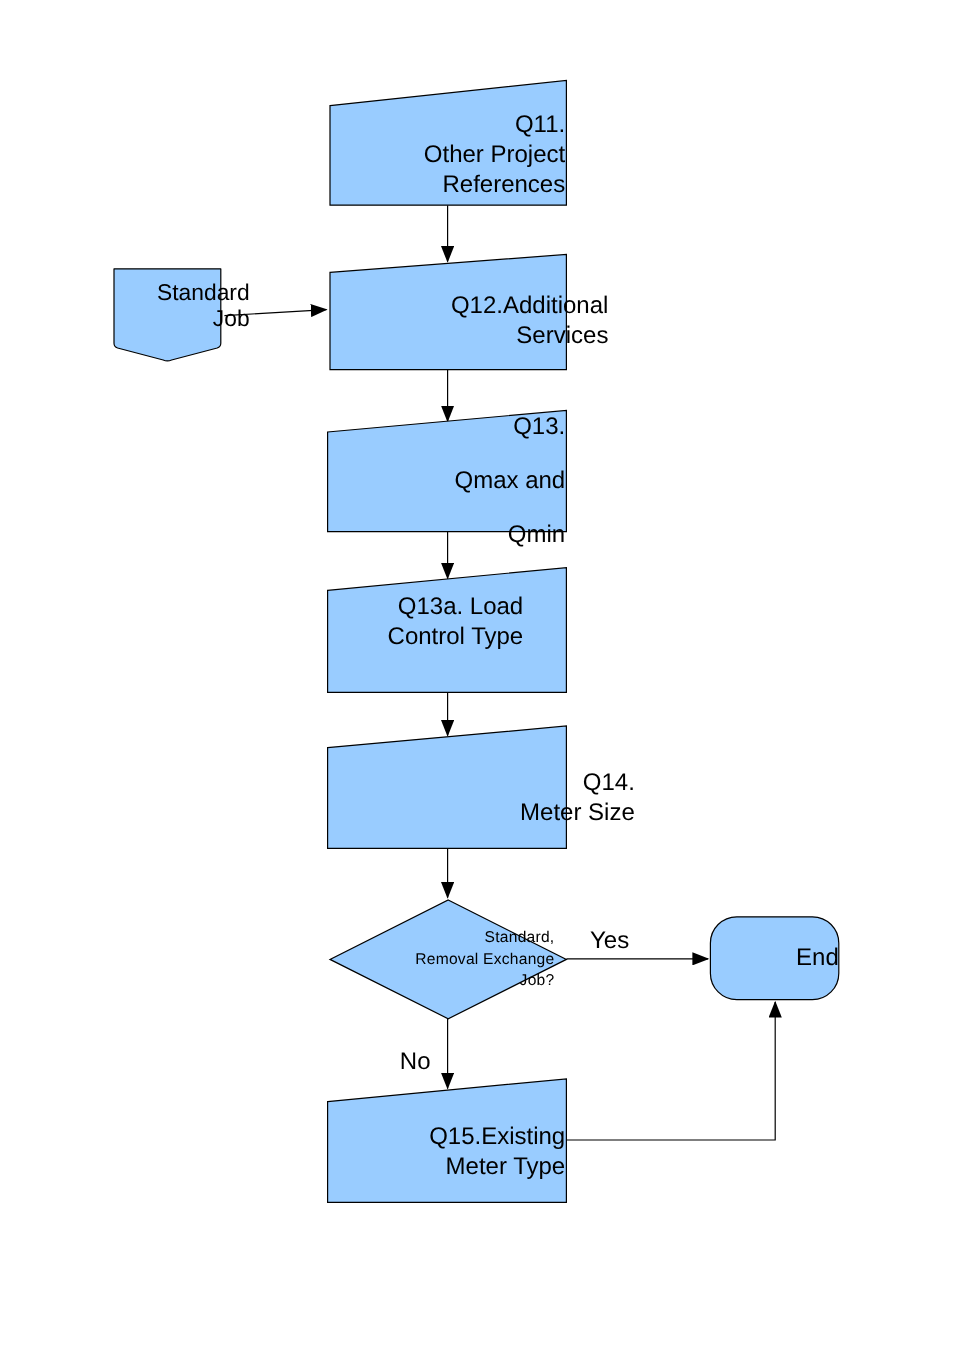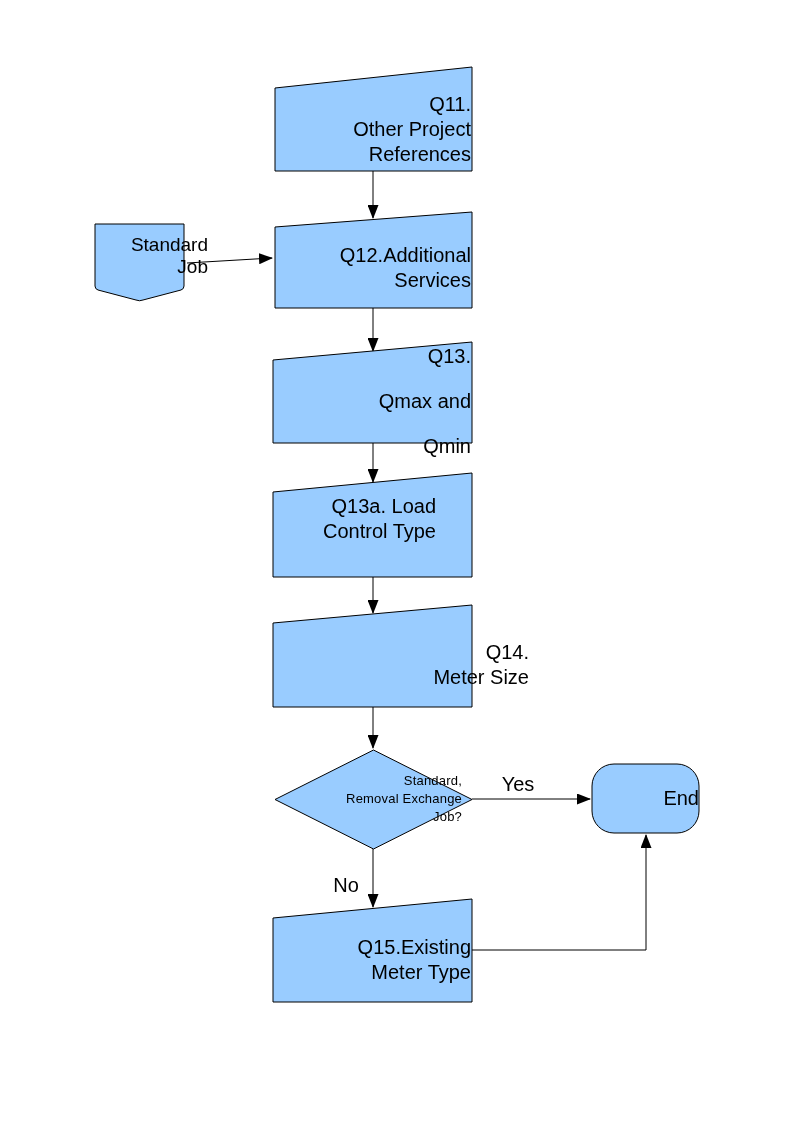--- a/index.html
+++ b/index.html
@@ -107,21 +107,21 @@
     <div>Q11.</div>
     <div>Other Project</div>
     <div>References</div>
   </div>
 
   <div class="node-label connector-label" style="left:95px; top:224px; width:89px; height:64px;">
     <div>Standard</div>
     <div>Job</div>
   </div>
 
-  <div class="node-label" style="left:276px; top:227px; width:195px; height:81px;">
+  <div class="node-label" style="left:276px; top:227px; width:195px; height:81px;padding-left:36px;">
     <div>Q12.Additional</div>
     <div>Services</div>
   </div>
 
   <div class="node-label" style="left:274px; top:360px; width:197px; height:83px;gap:20px;">
     <div>Q13.</div>
     <div>Qmax and</div>
     <div>Qmin</div>
   </div>
 
@@ -143,17 +143,17 @@
 
   <div class="node-label" style="left:592px; top:764px; width:107px; height:69px;">
     <div>End</div>
   </div>
 
   <div class="node-label" style="left:274px; top:918px; width:197px; height:84px;">
     <div>Q15.Existing</div>
     <div>Meter Type</div>
   </div>
 
-  <div class="edge-label" style="left:488px; top:772px; width:60px;">Yes</div>
+  <div class="edge-label" style="left:478px; top:772px; width:60px;">Yes</div>
 
   <div class="edge-label" style="left:321px; top:873px; width:50px;">No</div>
 
 </div>
 
 </body></html>

